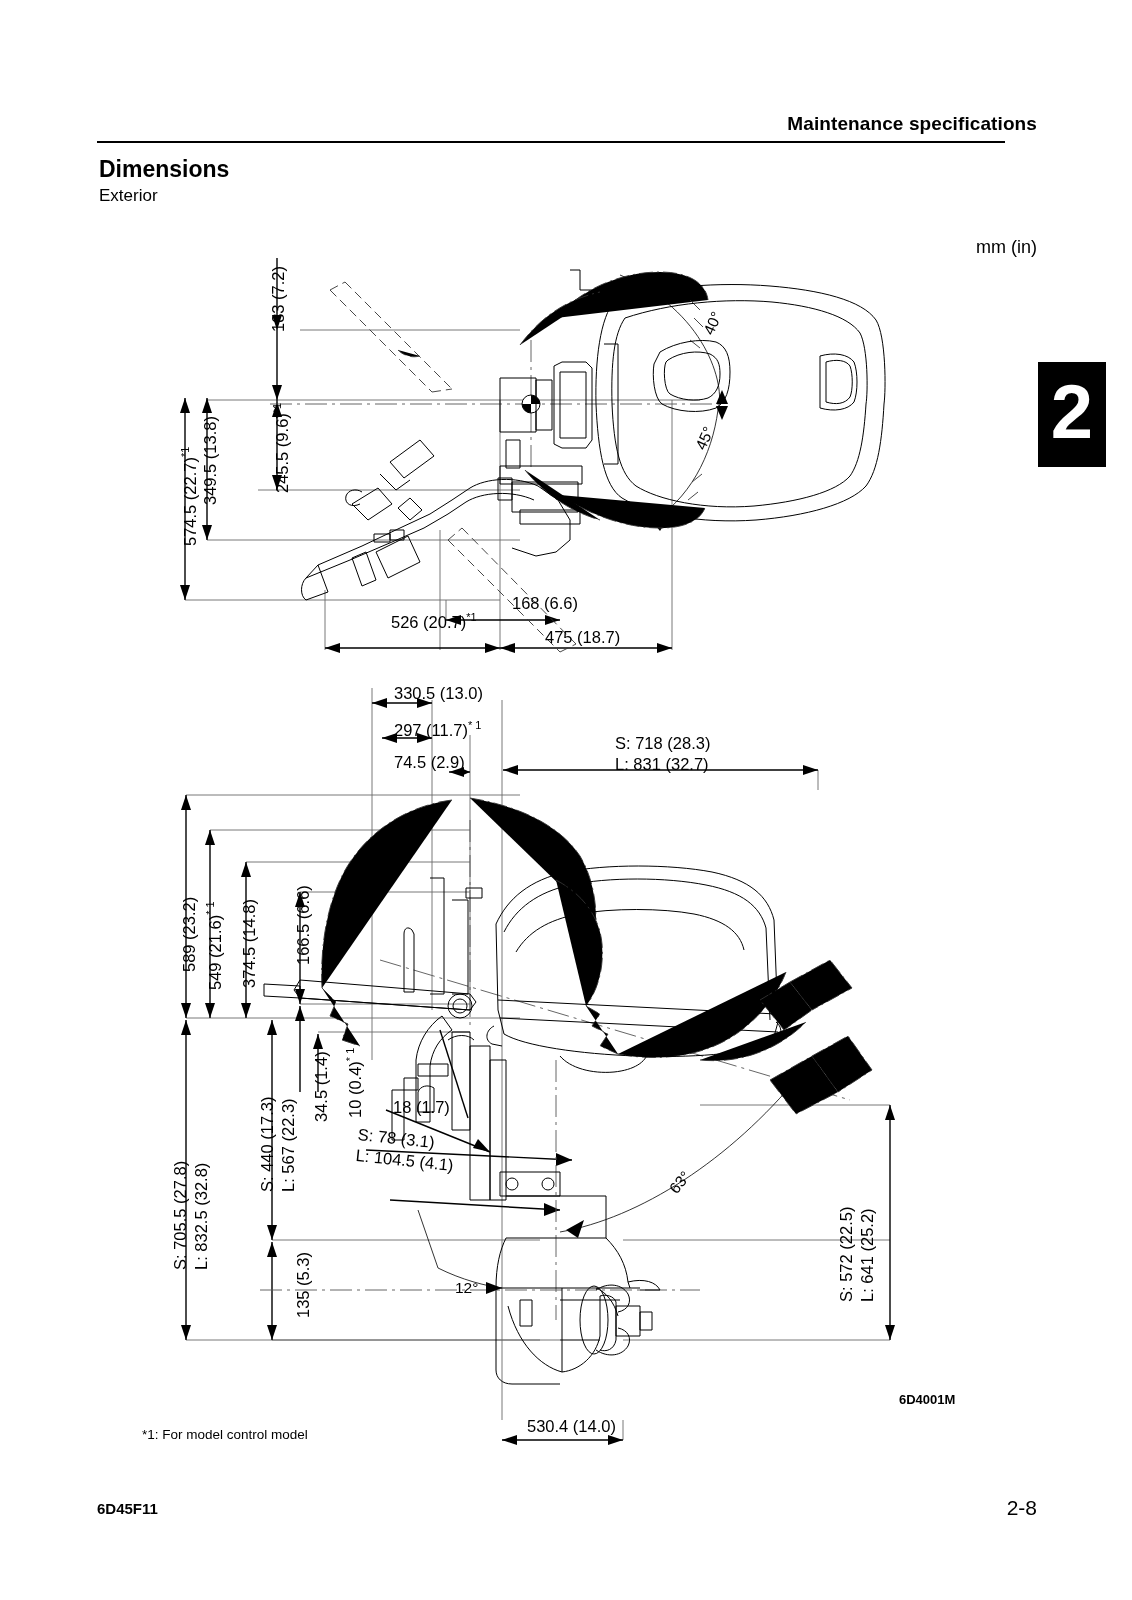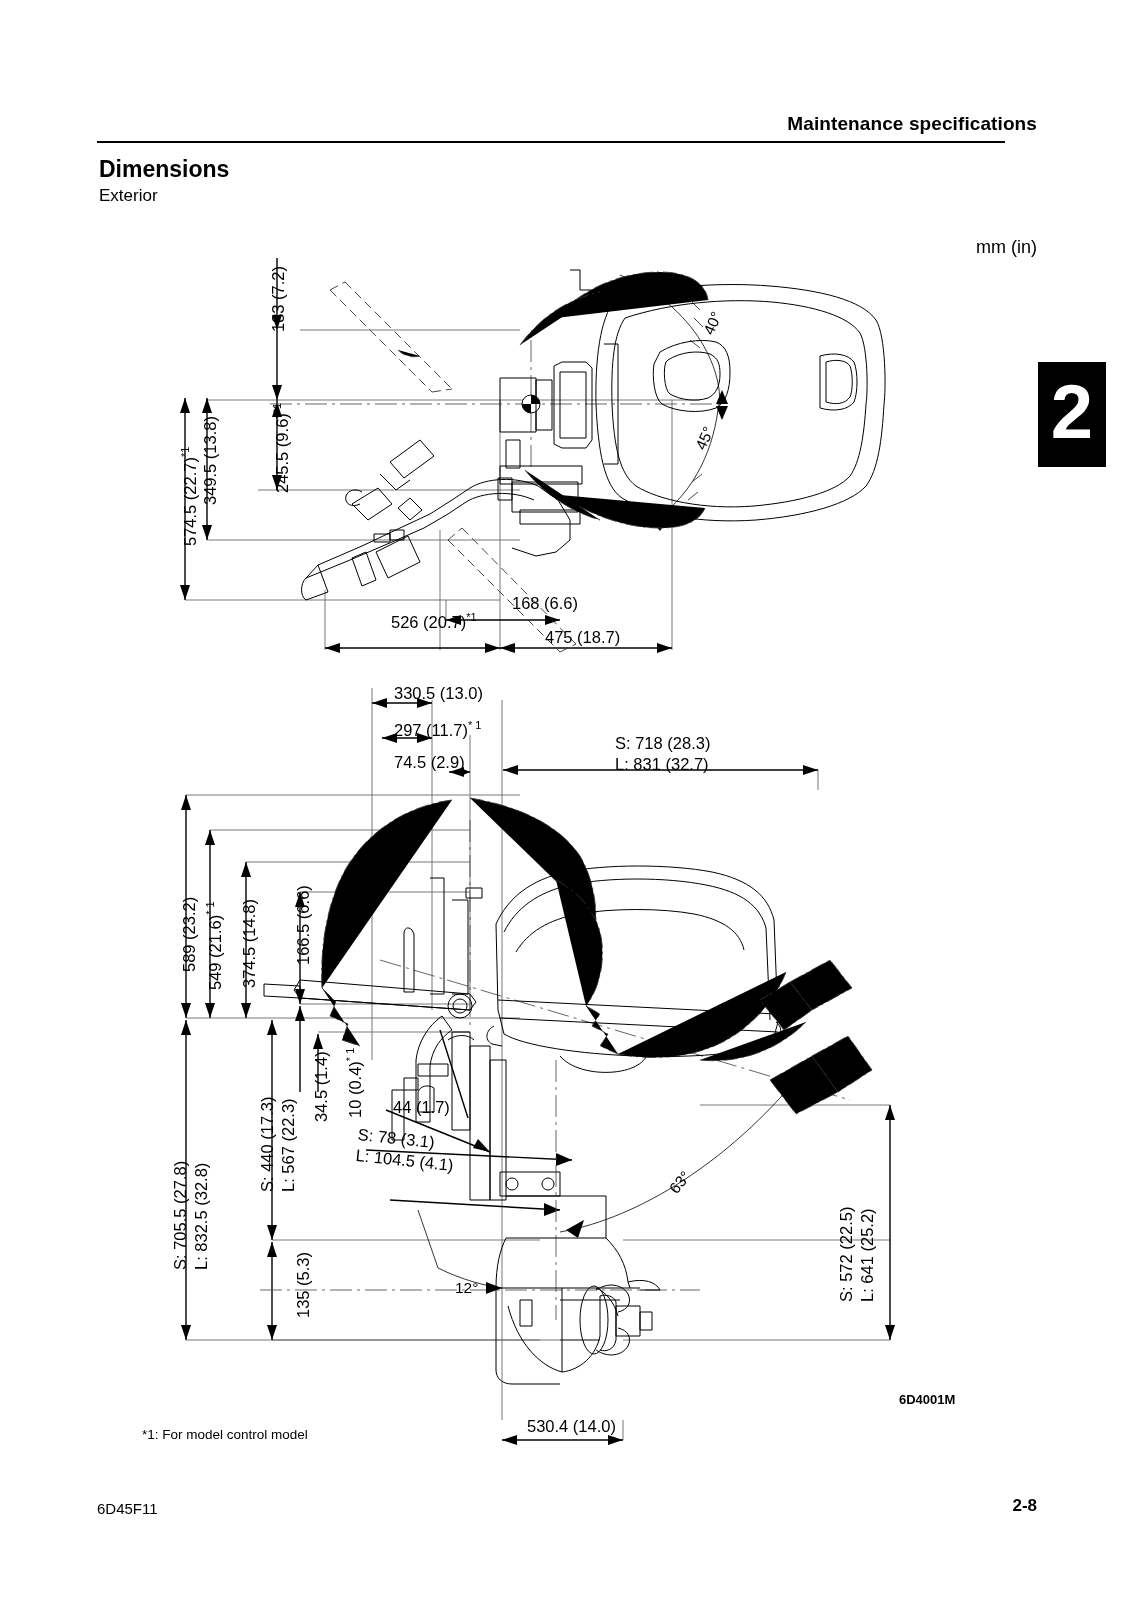--- a/index.html
+++ b/index.html
@@ -16,22 +16,22 @@
   .h2{position:absolute;left:99px;top:186px;font-size:17px;font-weight:normal;}
 
   .units{position:absolute;right:95px;top:237px;font-size:18px;}
 
   
   .chap-tab{position:absolute;left:1038px;top:362px;width:68px;height:105px;
             background:#000;color:#fff;font-size:76px;font-weight:bold;
             line-height:100px;text-align:center;}
 
   
-  .ft-left{position:absolute;left:97px;top:1500px;font-size:15px;font-weight:normal;}
-  .ft-right{position:absolute;right:95px;top:1496px;font-size:17px;font-weight:bold;}
+  .ft-left{position:absolute;left:97px;top:1500px;font-size:15px;font-weight:bold;}
+  .ft-right{position:absolute;right:95px;top:1496px;font-size:21px;font-weight:normal;}
   .figid{position:absolute;left:899px;top:1392px;font-size:13px;font-weight:bold;}
   .note{position:absolute;left:142px;top:1427px;font-size:13.5px;}
 
   
   .dim{position:absolute;font-size:16.5px;white-space:nowrap;line-height:1.28;}
   .dim.sm{font-size:15.5px;}
   .vert{transform-origin:0 0;transform:rotate(-90deg);}
   .sup{font-size:11px;vertical-align:super;}
 
   svg{position:absolute;left:0;top:0;}
@@ -486,21 +486,21 @@
 <div class="dim vert" style="left:293px;top:1318px;">
   <span>135 (5.3)</span>
 </div>
 <div class="dim vert" style="left:311px;top:1122px;">
   <span>34.5 (1.4)</span>
 </div>
 <div class="dim vert" style="left:343px;top:1118px;">
   <span>10 (0.4)</span><span class="sup">* 1</span>
 </div>
 <div class="dim" style="left:393px;top:1097px;">
-  <span>44 (1.7)</span>
+  <span>18 (1.7)</span>
 </div>
 <div class="dim" style="left:359px;top:1124px;transform:rotate(6deg);transform-origin:0 0;">
   <div>S: 78 (3.1)</div>
   <div>L: 104.5 (4.1)</div>
 </div>
 
 <div class="dim vert" style="left:836px;top:1302px;">
   <div>S: 572 (22.5)</div>
   <div>L: 641 (25.2)</div>
 </div>

